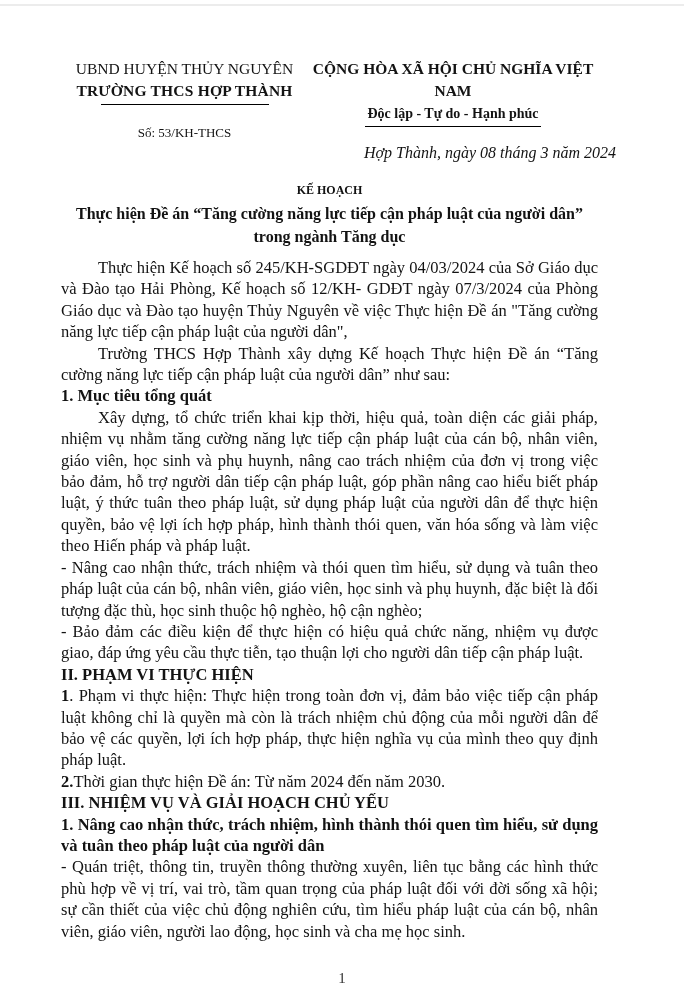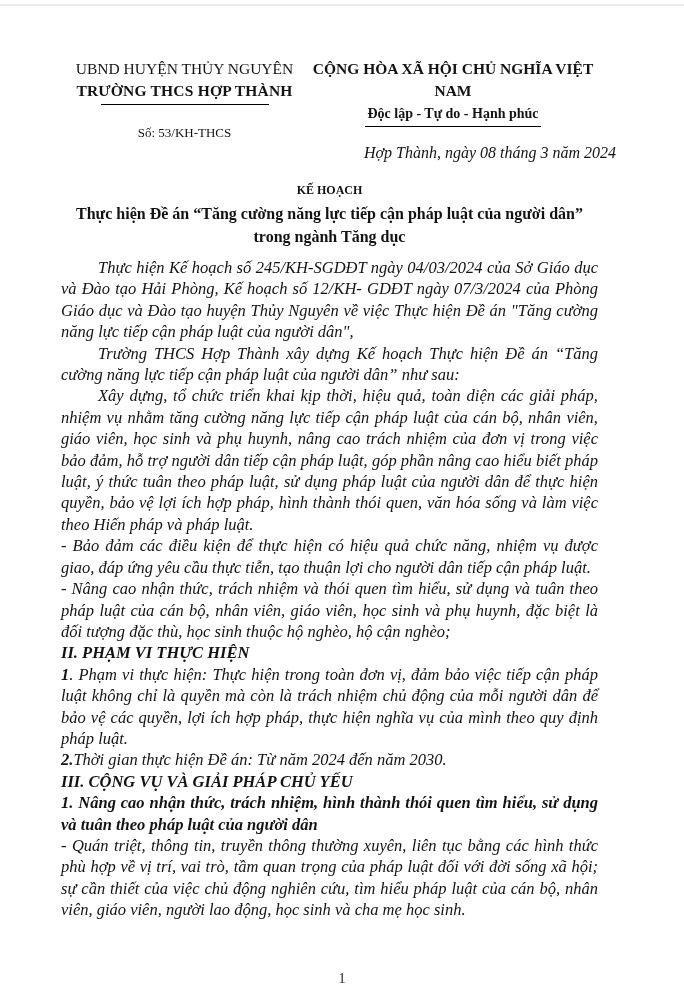--- a/index.html
+++ b/index.html
@@ -80,21 +80,20 @@
   
   .body-text {
     margin-top: 9px;
     font-size: 16.5px;
     line-height: 21.4px;
     text-align: justify;
   }
   .body-text p {
     margin: 0;
     padding: 0;
-    font-style: italic;
   }
   .indent { text-indent: 37px; }
   .h1 {
     font-weight: bold;
     text-align: left;
   }
   .h2 {
     font-weight: bold;
     text-align: left;
   }
@@ -137,28 +136,29 @@
   <div class="title-block">
     <div class="doc-title">KẾ HOẠCH</div>
     <div class="doc-subtitle">Thực hiện Đề án “Tăng cường năng lực tiếp cận pháp luật của người dân”</div>
     <div class="doc-subtitle">trong ngành Tăng dục</div>
   </div>
 
   <div class="body-text">
     <p class="indent">Thực hiện Kế hoạch số 245/KH-SGDĐT ngày 04/03/2024 của Sở Giáo dục và Đào tạo Hải Phòng, Kế hoạch số 12/KH- GDĐT ngày 07/3/2024 của Phòng Giáo dục và Đào tạo huyện Thủy Nguyên về việc Thực hiện Đề án "Tăng cường năng lực tiếp cận pháp luật của người dân",</p>
     <p class="indent">Trường THCS Hợp Thành xây dựng Kế hoạch Thực hiện Đề án “Tăng cường năng lực tiếp cận pháp luật của người dân”  như sau:</p>
 
+    <p class="h2">1. Mục tiêu tổng quát</p>
     <p class="indent">Xây dựng, tổ chức triển khai kịp thời, hiệu quả, toàn diện các giải pháp, nhiệm vụ nhằm tăng cường năng lực tiếp cận pháp luật của cán bộ, nhân viên, giáo viên, học sinh và phụ huynh, nâng cao trách nhiệm của đơn vị trong việc bảo đảm, hỗ trợ người dân tiếp cận pháp luật, góp phần nâng cao hiểu biết pháp luật, ý thức tuân theo pháp luật, sử dụng pháp luật của người dân để thực hiện quyền, bảo vệ lợi ích hợp pháp, hình thành thói quen, văn hóa sống và làm việc theo Hiến pháp và pháp luật.</p>
+    <p>- Nâng cao nhận thức, trách nhiệm và thói quen tìm hiểu, sử dụng và tuân theo pháp luật của cán bộ, nhân viên, giáo viên, học sinh và phụ huynh, đặc biệt là đối tượng đặc thù, học sinh thuộc hộ nghèo, hộ cận nghèo;</p>
     <p>- Bảo đảm các điều kiện để thực hiện có hiệu quả chức năng, nhiệm vụ được giao, đáp ứng yêu cầu thực tiễn, tạo thuận lợi cho người dân tiếp cận pháp luật.</p>
-    <p>- Nâng cao nhận thức, trách nhiệm và thói quen tìm hiểu, sử dụng và tuân theo pháp luật của cán bộ, nhân viên, giáo viên, học sinh và phụ huynh, đặc biệt là đối tượng đặc thù, học sinh thuộc hộ nghèo, hộ cận nghèo;</p>
 
     <p class="h1">II. PHẠM VI THỰC HIỆN</p>
     <p><span class="bold">1</span><span>. Phạm vi thực hiện: Thực hiện trong toàn đơn vị, đảm bảo việc tiếp cận pháp luật không chỉ là quyền mà còn là trách nhiệm chủ động của mỗi người dân để bảo vệ các quyền, lợi ích hợp pháp, thực hiện nghĩa vụ của mình theo quy định pháp luật.</span></p>
     <p><span class="bold">2.</span><span>Thời gian thực hiện Đề án: Từ năm 2024 đến năm 2030.</span></p>
 
-    <p class="h1">III. CỘNG VỤ VÀ GIẢI PHÁP CHỦ YẾU</p>
+    <p class="h1">III. NHIỆM VỤ VÀ GIẢI HOẠCH CHỦ YẾU</p>
     <p class="h2-justify">1. Nâng cao nhận thức, trách nhiệm, hình thành thói quen tìm hiểu, sử dụng và tuân theo pháp luật của người dân</p>
     <p>- Quán triệt, thông tin, truyền thông thường xuyên, liên tục bằng các hình thức phù hợp về vị trí, vai trò, tầm quan trọng của pháp luật đối với đời sống xã hội; sự cần thiết của việc chủ động nghiên cứu, tìm hiểu pháp luật của cán bộ, nhân viên, giáo viên, người lao động, học sinh và cha mẹ học sinh.</p>
   </div>
 
   <div class="page-number">1</div>
 
 </div>
 
 </body></html>

